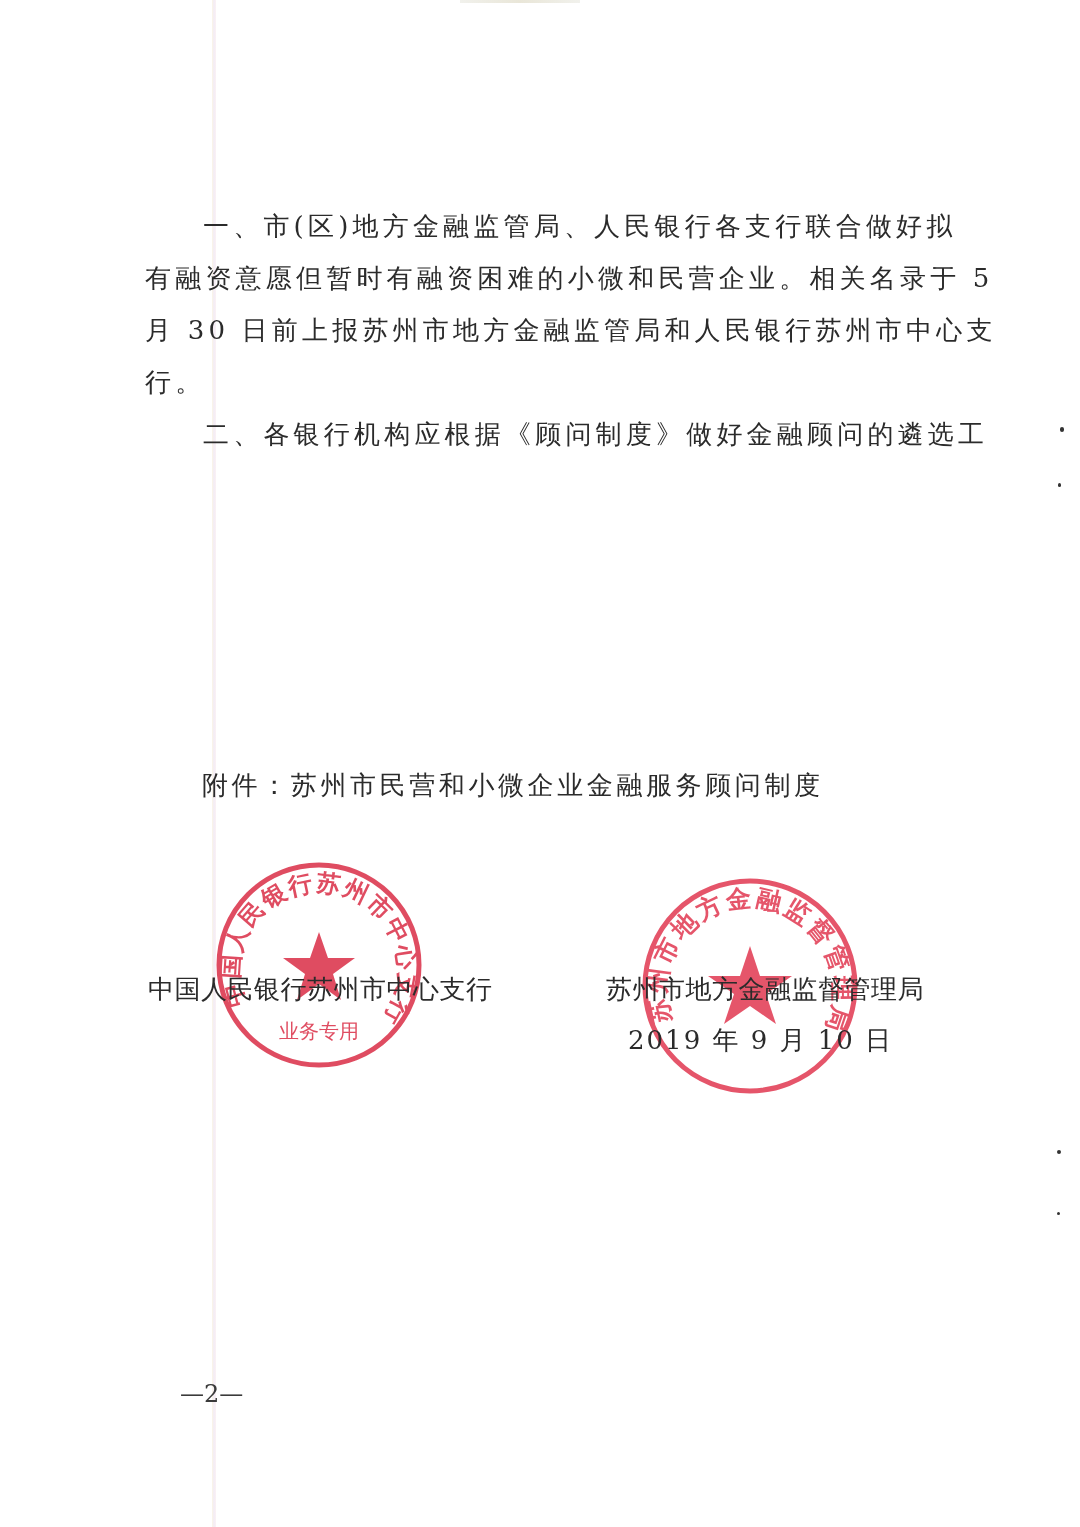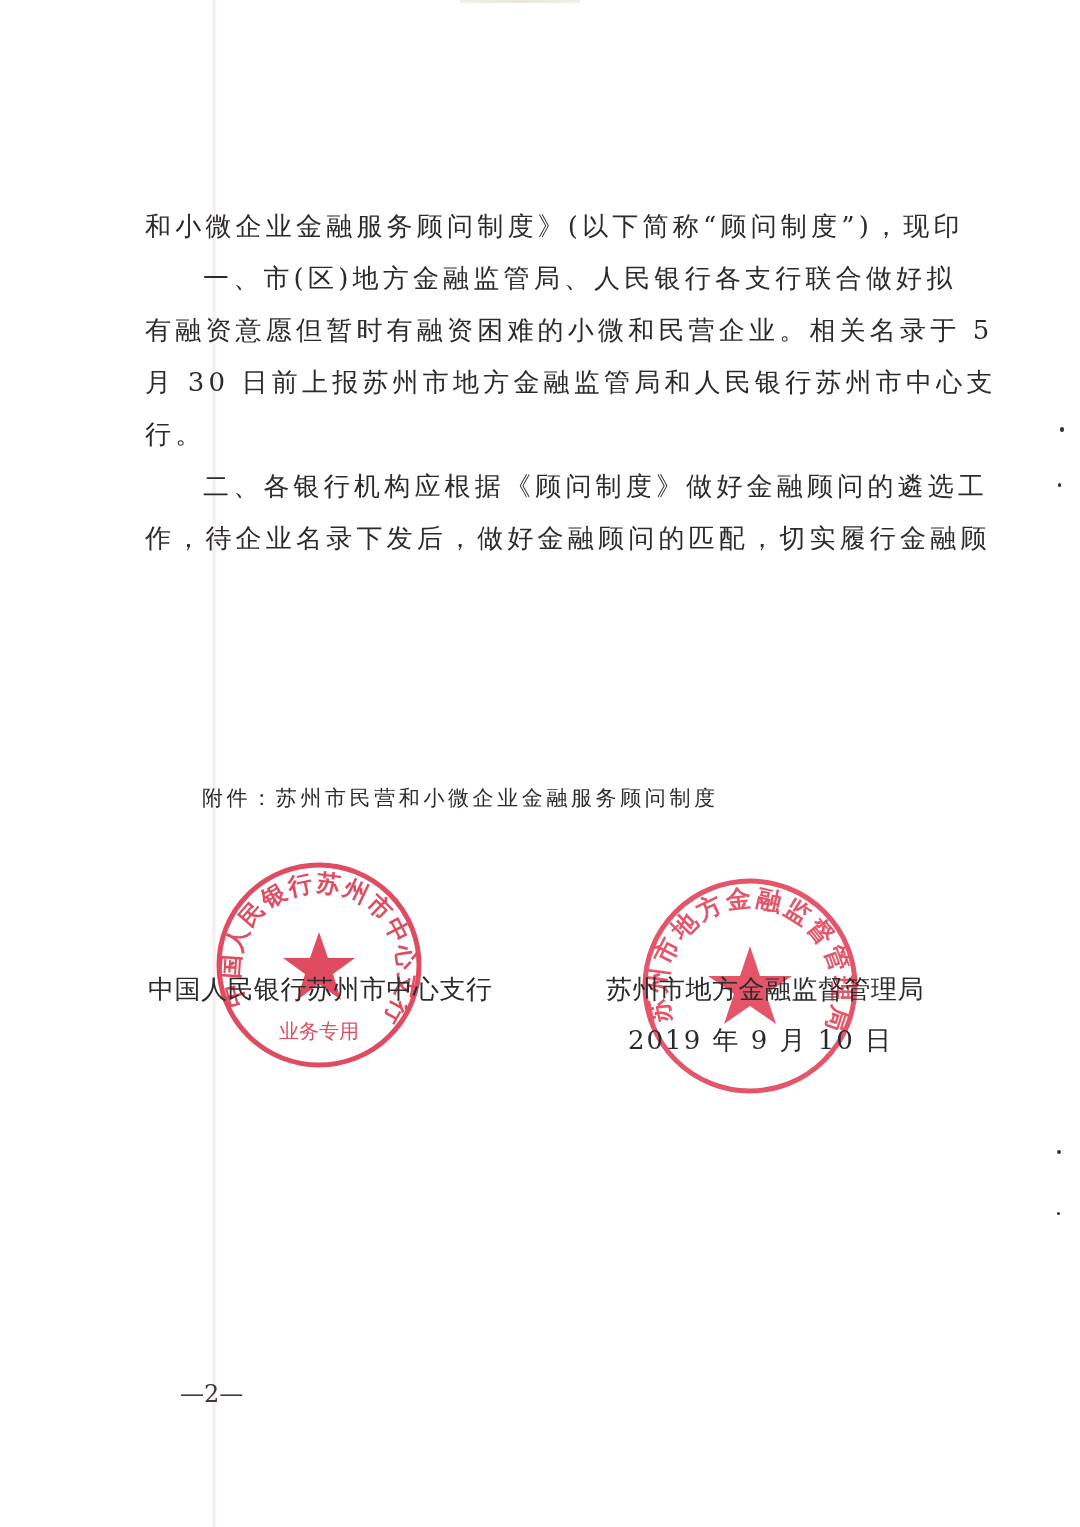--- a/index.html
+++ b/index.html
@@ -14,46 +14,44 @@
     .top-mark {
       position: absolute; left: 460px; top: 0; width: 120px; height: 3px;
       background: linear-gradient(to right, #f1f1ec, #e9e6d8, #f1f1ec);
     }
     .body-text { position: absolute; left: 145px; top: 200px; width: 800px; }
     .line {
       font-size: 26px; letter-spacing: 4.2px; line-height: 52px; height: 52px;
       white-space: nowrap; margin: 0;
     }
     .indent { padding-left: 58px; }
-    .attach { position: absolute; left: 202px; top: 768px; font-size: 21px; letter-spacing: 3.6px; white-space: nowrap; margin-top: 16px; }
+    .attach { position: absolute; left: 202px; top: 768px; font-size: 26px; letter-spacing: 3.6px; white-space: nowrap; }
     .sig-left { position: absolute; left: 148px; top: 972px; font-size: 26px; letter-spacing: 0.5px; white-space: nowrap; }
     .sig-right { position: absolute; left: 606px; top: 972px; font-size: 26px; letter-spacing: 0.5px; white-space: nowrap; }
     .date { position: absolute; left: 628px; top: 1023px; font-size: 26px; letter-spacing: 2px; white-space: nowrap; }
     .stamp { position: absolute; opacity: 0.82; }
     .stamp-left { left: 214px; top: 860px; width: 210px; height: 210px; }
     .stamp-right { left: 640px; top: 876px; width: 220px; height: 220px; }
     .page-number {
       position: absolute; left: 180px; top: 1380px; font-size: 24px; color: #3a3a3a; white-space: nowrap;
     }
     .speck { position: absolute; width: 4px; height: 5px; background: #333; border-radius: 2px; }
   </style>
 </head>
 <body>
 
 <div class="fold-line"></div>
 <div class="top-mark"></div>
 
 <div class="body-text">
-  <p class="line">和小微企业金融服务顾问制度》(以下简称“顾问制度”)，现印</p>
   <p class="line indent">一、市(区)地方金融监管局、人民银行各支行联合做好拟</p>
   <p class="line">有融资意愿但暂时有融资困难的小微和民营企业。相关名录于 5</p>
   <p class="line">月 30 日前上报苏州市地方金融监管局和人民银行苏州市中心支</p>
   <p class="line">行。</p>
   <p class="line indent">二、各银行机构应根据《顾问制度》做好金融顾问的遴选工</p>
-  <p class="line">作，待企业名录下发后，做好金融顾问的匹配，切实履行金融顾</p>
 </div>
 
 <div class="attach">附件：苏州市民营和小微企业金融服务顾问制度</div>
 
 <svg class="stamp stamp-left" viewBox="0 0 210 210">
   <defs>
     <path id="arcL" d="M 35 150 A 80 80 0 1 1 175 150"></path>
   </defs>
   <circle cx="105" cy="105" r="100" fill="none" stroke="#d9263f" stroke-width="5"></circle>
   <text font-size="24" fill="#d9263f" font-family="DejaVu Sans, sans-serif" font-weight="bold" letter-spacing="2">

